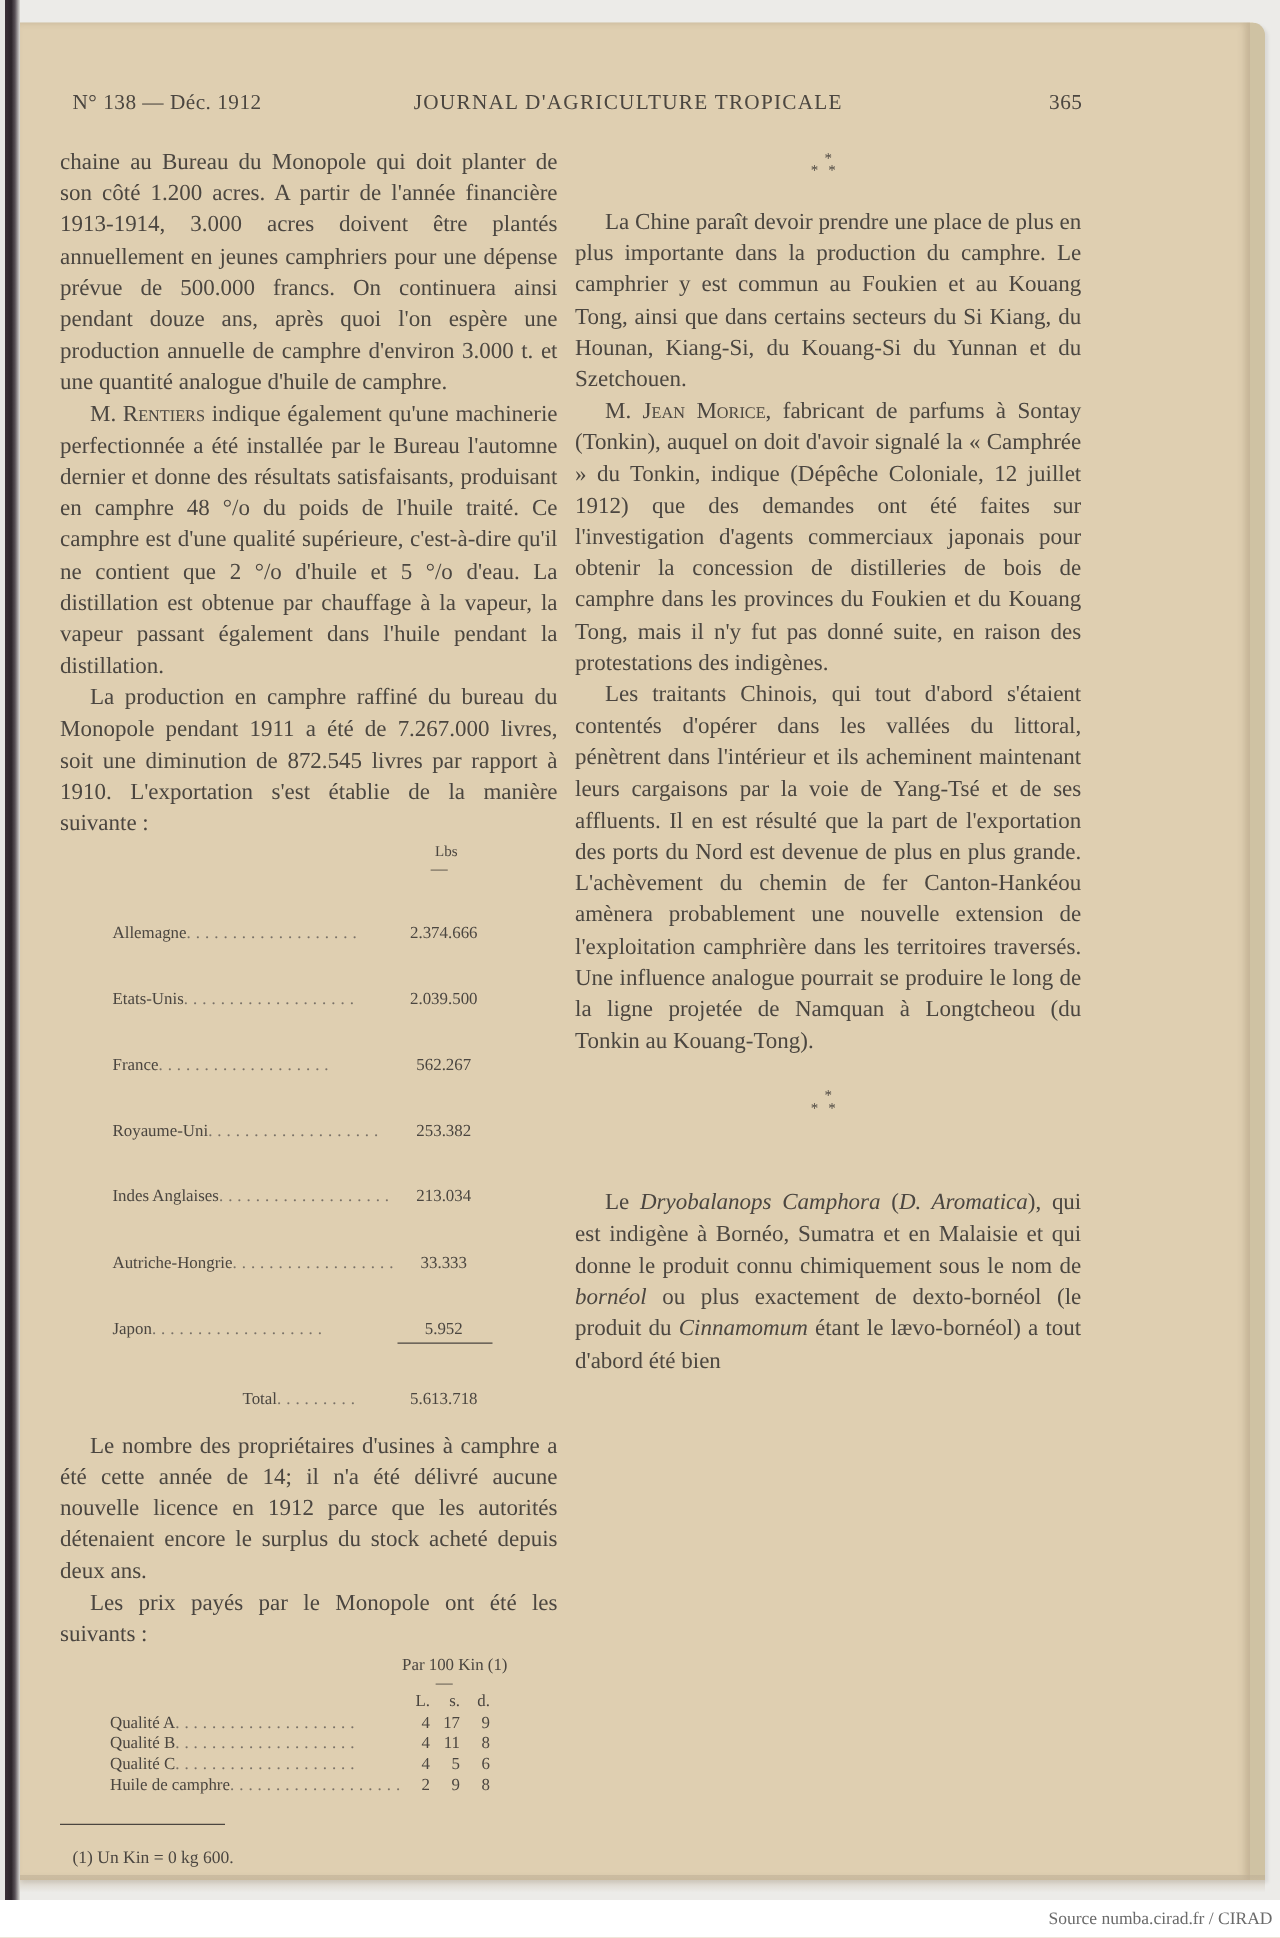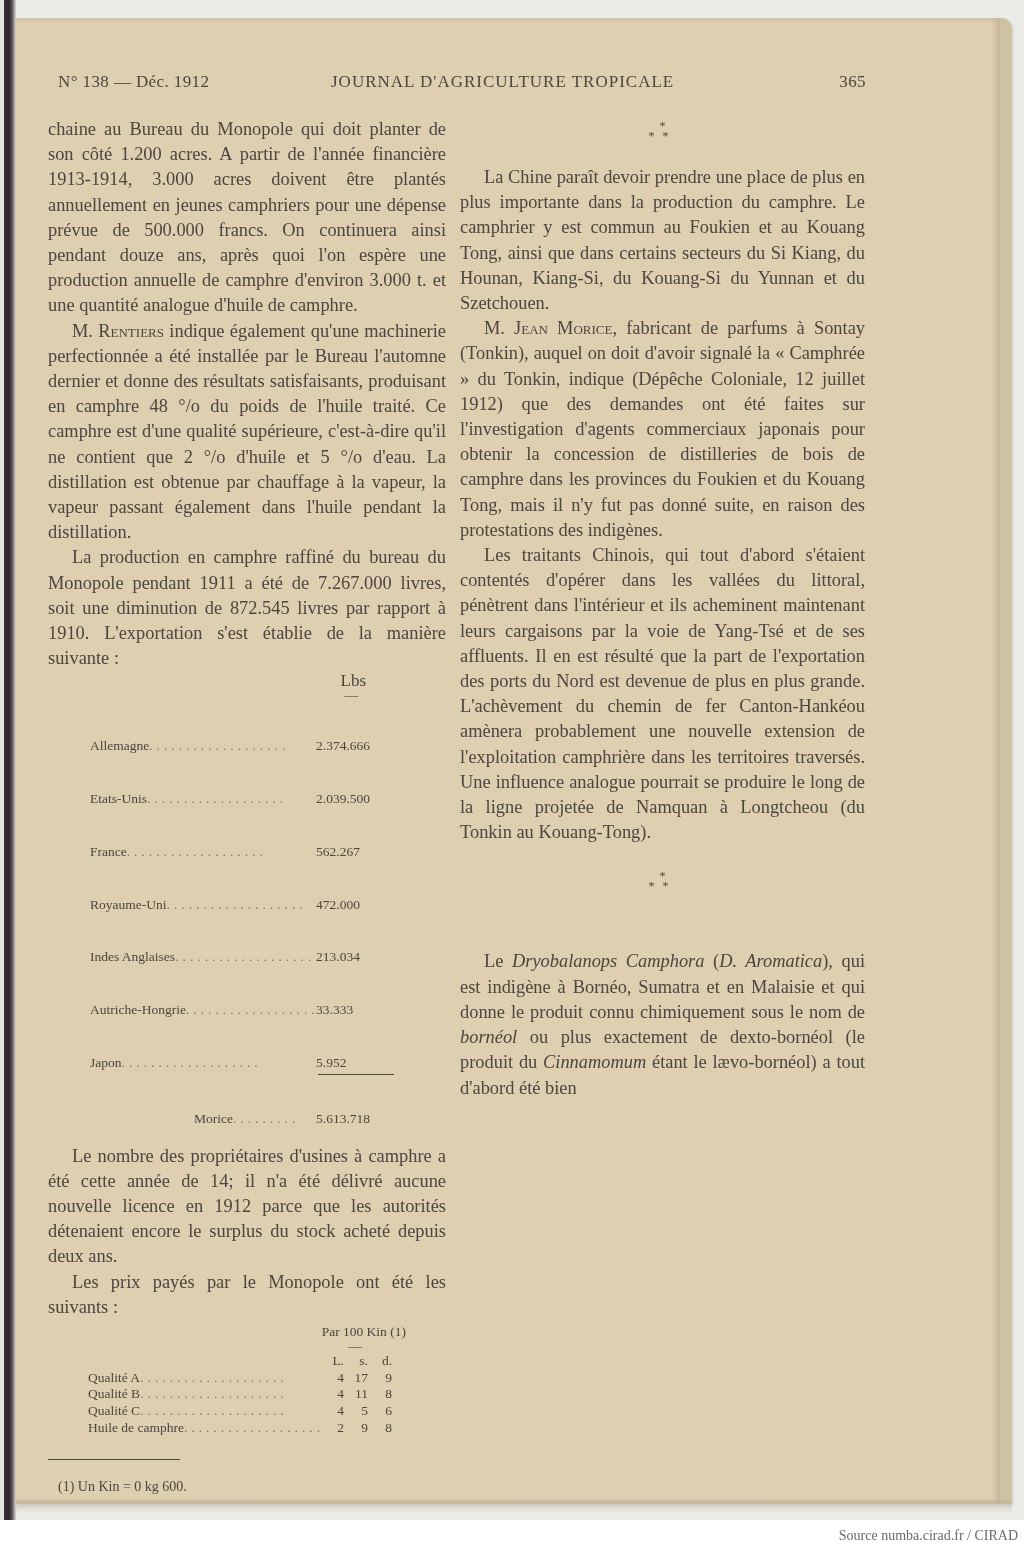--- a/index.html
+++ b/index.html
@@ -51,22 +51,22 @@
       padding-top: 4px;
     }
     .stars .s1 { display: block; }
     .stars .s2 { display: block; letter-spacing: 8px; }
     .table {
       font-size: 13.5px; line-height: 16.8px; margin-top: 2px; margin-bottom: 16px;
     }
     .trow { display: flex; align-items: baseline; margin-top: 36px; }
     .tname { padding-left: 42px; white-space: nowrap; overflow: hidden; }
     .lead { flex: 1; overflow: hidden; white-space: nowrap; letter-spacing: 4px; color: #7a7268; }
-    .tval { width: 78px; text-align: left; padding-right: 52px; }
-    .thead-unit { text-align: right; padding-right: 80px; font-size: 17px; }
+    .tval { width: 78px; text-align: center; padding-right: 52px; }
+    .thead-unit { text-align: right; padding-right: 80px; font-size: 12px; }
     .dash { display: block; text-align: right; padding-right: 88px; line-height: 10px; height: 12px; }
     .total-rule { margin-left: 270px; width: 76px; border-top: 1px solid #4b4640; height: 0; margin-top: 2px; margin-bottom: 1px; }
     .total-row .tname { padding-left: 146px; }
     .ptable { font-size: 13.5px; line-height: 16.8px; margin-top: 4px; }
     .ptable .phead { text-align: right; padding-right: 40px; font-size: 13.5px; }
     .ptable .pdash { text-align: right; padding-right: 84px; line-height: 10px; height: 10px; }
     .ptable .cols { display: flex; justify-content: flex-end; padding-right: 54px; margin-top: 2px; }
     .ptable .cols span, .prow .c { display: inline-block; width: 24px; text-align: right; }
     .prow { display: flex; align-items: baseline; }
     .prow .tname { padding-left: 40px; }
@@ -112,40 +112,40 @@
         <span class="tval">2.039.500</span>
     </div>
     <div class="trow">
       <span class="tname">France</span>
         <span class="lead">...................</span>
         <span class="tval">562.267</span>
     </div>
     <div class="trow">
       <span class="tname">Royaume-Uni</span>
         <span class="lead">...................</span>
-        <span class="tval">472.000</span>
+        <span class="tval">253.382</span>
     </div>
     <div class="trow">
       <span class="tname">Indes Anglaises</span>
         <span class="lead">...................</span>
         <span class="tval">213.034</span>
     </div>
     <div class="trow">
       <span class="tname">Autriche-Hongrie</span>
         <span class="lead">...................</span>
         <span class="tval">33.333</span>
     </div>
     <div class="trow">
       <span class="tname">Japon</span>
         <span class="lead">...................</span>
         <span class="tval">5.952</span>
     </div>
     <div class="total-rule"></div>
     <div class="trow total-row">
-      <span class="tname">Morice</span>
+      <span class="tname">Total</span>
         <span class="lead">.........</span>
         <span class="tval">5.613.718</span>
     </div>
   </div>
 
   <p class="indent">Le nombre des propriétaires d'usines à camphre a été cette année de 14; il n'a été délivré aucune nouvelle licence en 1912 parce que les autorités détenaient encore le surplus du stock acheté depuis deux ans.</p>
   <p class="indent">Les prix payés par le Monopole ont été les suivants :</p>
 
   <div class="ptable">
     <div class="phead">Par 100 Kin (1)</div>

